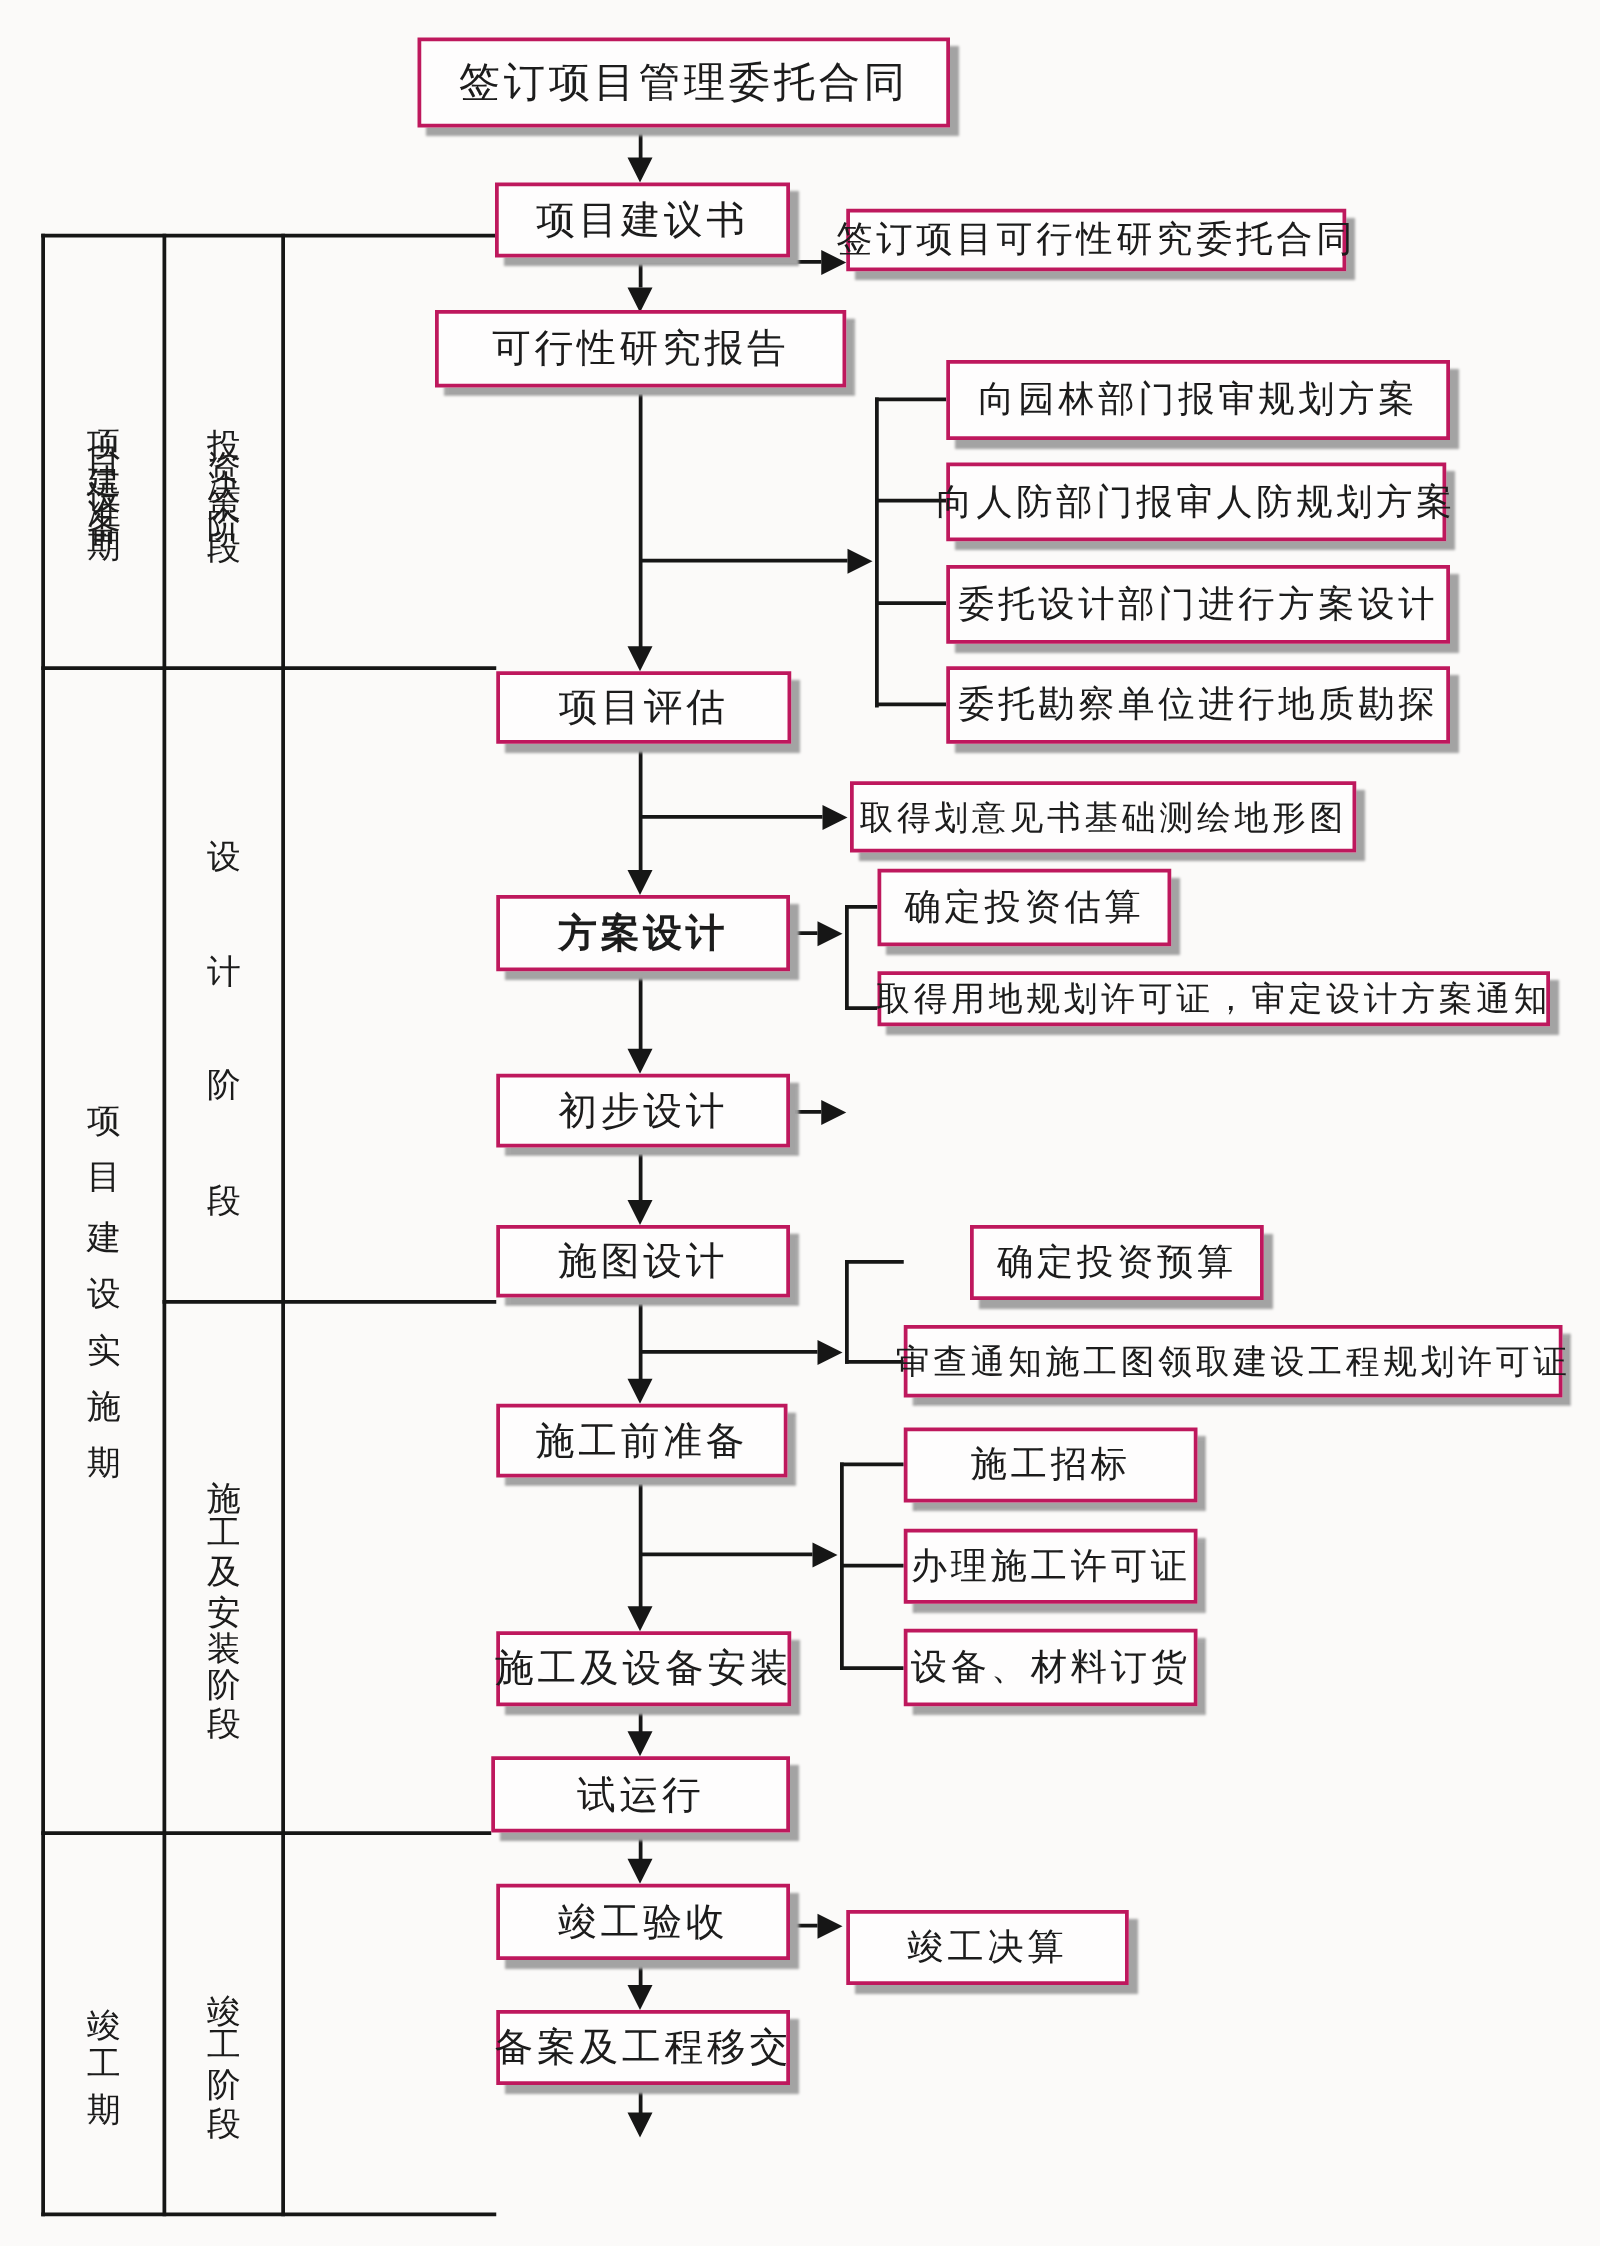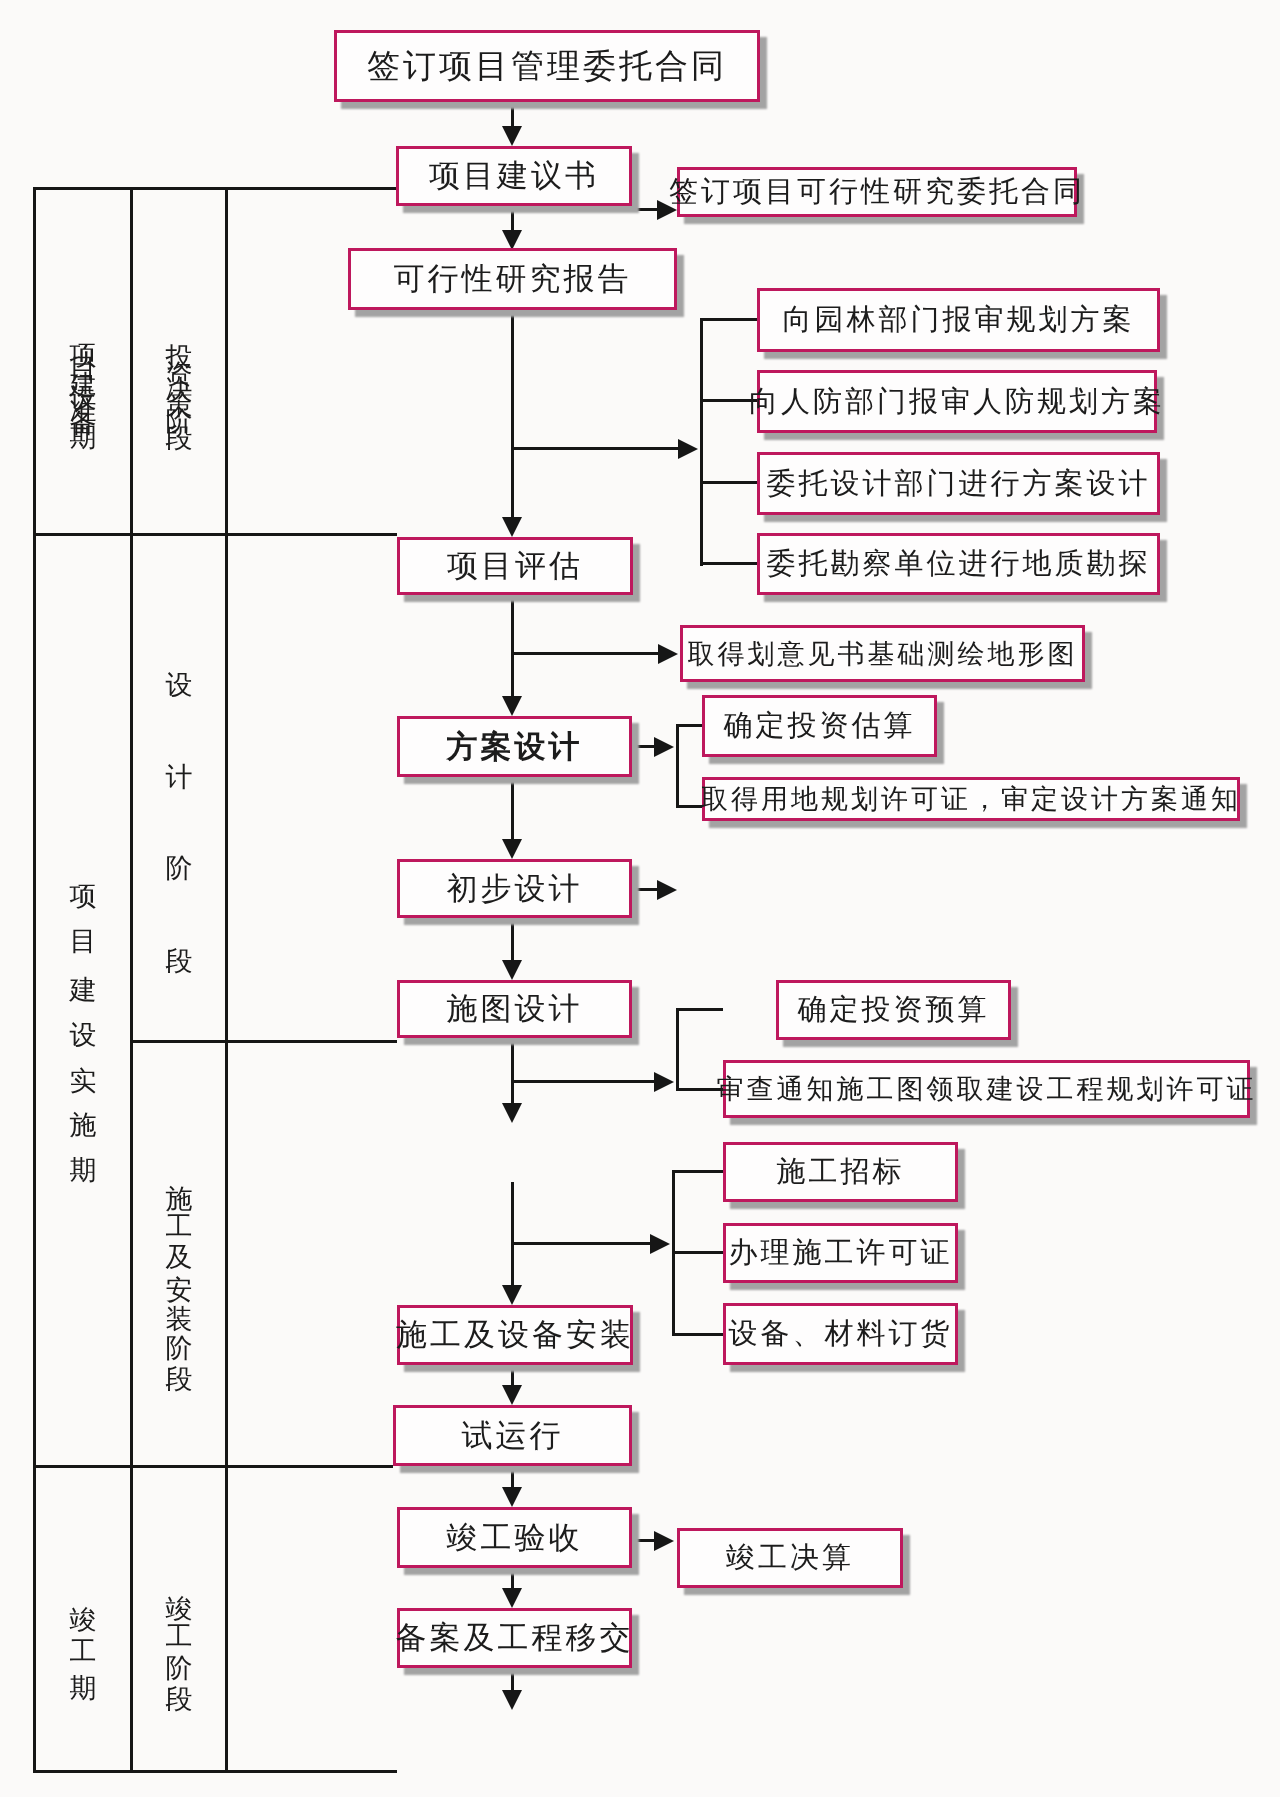--- a/index.html
+++ b/index.html
@@ -149,20 +149,21 @@
   <div class="vline" style="left:511px;top:1668px;height:24px;"></div>
   <div class="arr-d" style="left:502px;top:1690px;"></div>
 
   <div class="box fs33" style="left:334px;top:30px;width:426px;height:72px;">签订项目管理委托合同</div>
   <div class="box fs31" style="left:396px;top:146px;width:236px;height:60px;">项目建议书</div>
   <div class="box fs31" style="left:348px;top:248px;width:329px;height:62px;">可行性研究报告</div>
   <div class="box fs31" style="left:397px;top:537px;width:236px;height:58px;">项目评估</div>
   <div class="box fs31" style="left:397px;top:716px;width:235px;height:61px;font-weight:bold;">方案设计</div>
   <div class="box fs31" style="left:397px;top:859px;width:235px;height:59px;font-family:Liberation Serif, serif;">初步设计</div>
   <div class="box fs31" style="left:397px;top:980px;width:235px;height:58px;">施图设计</div>
+  <div class="box fs31" style="left:397px;top:1123px;width:233px;height:59px;">施工前准备</div>
   <div class="box fs31" style="left:397px;top:1305px;width:236px;height:60px;">施工及设备安装</div>
   <div class="box fs31" style="left:393px;top:1405px;width:239px;height:61px;">试运行</div>
   <div class="box fs31" style="left:397px;top:1507px;width:235px;height:61px;">竣工验收</div>
   <div class="box fs31" style="left:397px;top:1608px;width:235px;height:60px;">备案及工程移交</div>
 
   <div class="box fs29" style="left:677px;top:167px;width:400px;height:50px;">签订项目可行性研究委托合同</div>
   <div class="box fs29" style="left:757px;top:288px;width:403px;height:64px;">向园林部门报审规划方案</div>
   <div class="box fs29" style="left:757px;top:370px;width:400px;height:63px;">向人防部门报审人防规划方案</div>
   <div class="box fs29" style="left:757px;top:452px;width:403px;height:63px;">委托设计部门进行方案设计</div>
   <div class="box fs29" style="left:757px;top:533px;width:403px;height:62px;">委托勘察单位进行地质勘探</div>

